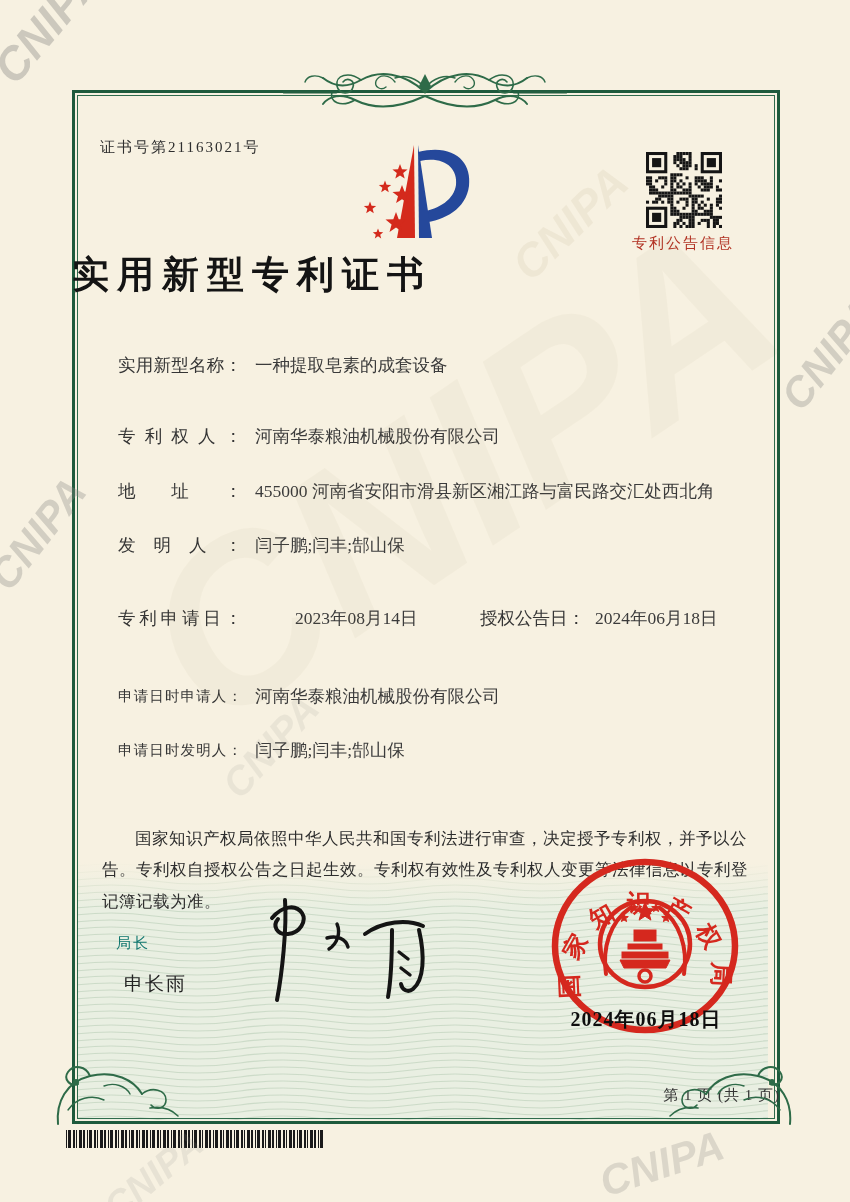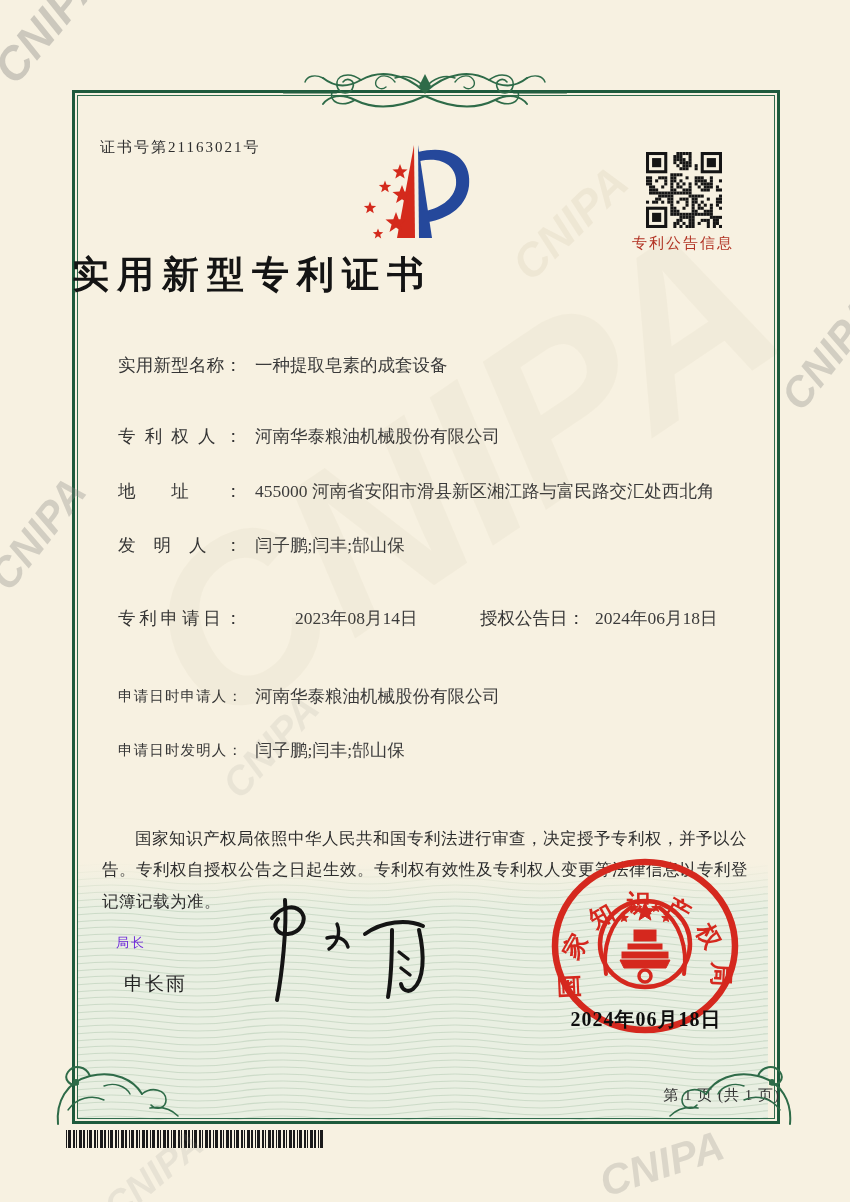--- a/index.html
+++ b/index.html
@@ -39,21 +39,21 @@
   .rgroup .f-label2{color:#353535;}
   .rgroup .f-value{margin-left:10px;}
   .r-name{top:352px;}  .r-patentee{top:423px;} .r-address{top:478px;}
   .r-inventor{top:532px;} .r-patno{top:580px;width:660px;} .r-dates{top:605px;width:660px;gap:40px;}
   .r-applicant{top:683px;} .r-invfiling{top:737px;}
   
   .body-para{position:absolute;left:102px;top:806px;width:648px;z-index:3;
     font-size:16.5px;line-height:1.92;color:#2d2d2d;text-indent:2em;letter-spacing:.5px;}
   
   .juzhang{position:absolute;left:116px;top:934px;z-index:3;
-    font-family:"Liberation Sans","DejaVu Sans",sans-serif;font-size:13px;color:#6d28d9;letter-spacing:2px;}
+    font-family:"Liberation Sans","DejaVu Sans",sans-serif;font-size:15px;color:#0f766e;letter-spacing:2px;}
   .juzhang-name{position:absolute;left:124px;top:971px;z-index:3;
     font-family:"Liberation Sans","DejaVu Sans",sans-serif;font-size:19px;color:#232323;letter-spacing:2px;}
   .signature{position:absolute;left:222px;top:894px;z-index:4;}
   .seal{position:absolute;left:548px;top:856px;z-index:4;}
   .seal-date{position:absolute;left:556px;top:1006px;width:180px;text-align:center;z-index:5;
     font-size:20px;font-weight:600;color:#0e0e0e;letter-spacing:1px;}
   .footer-page{position:absolute;left:72px;top:1086px;width:708px;text-align:right;z-index:3;
     font-size:15px;color:#333;letter-spacing:1px;}
   .barcode{position:absolute;left:66px;top:1130px;z-index:3;}
   

